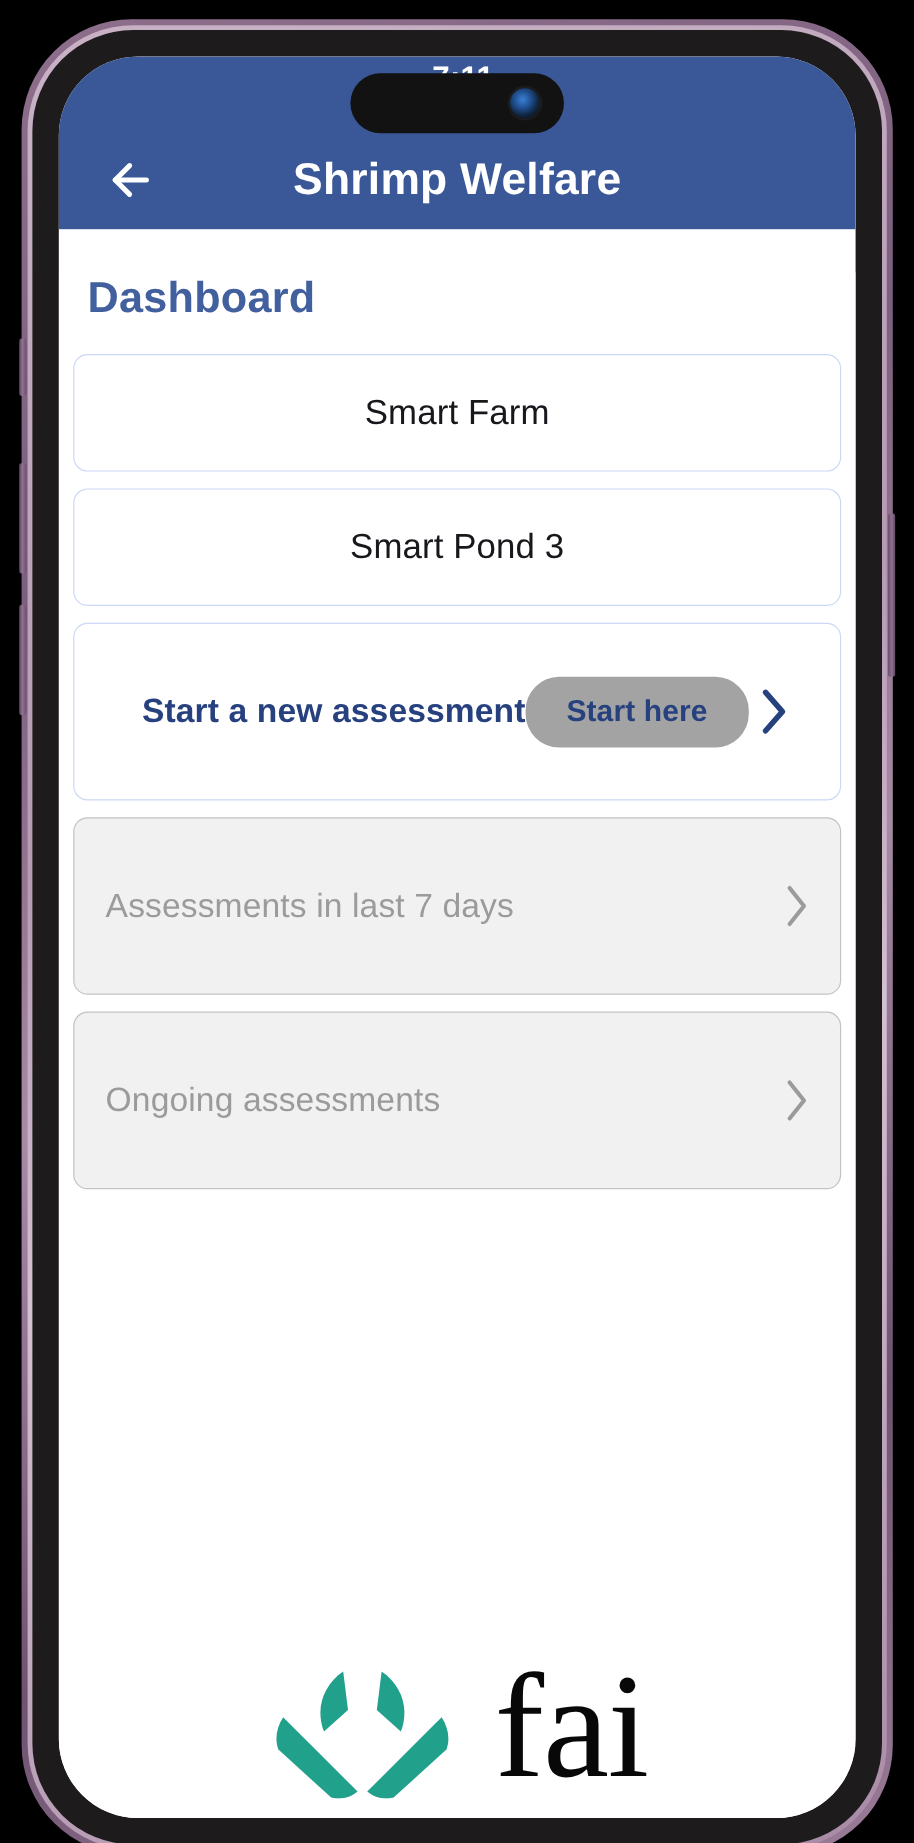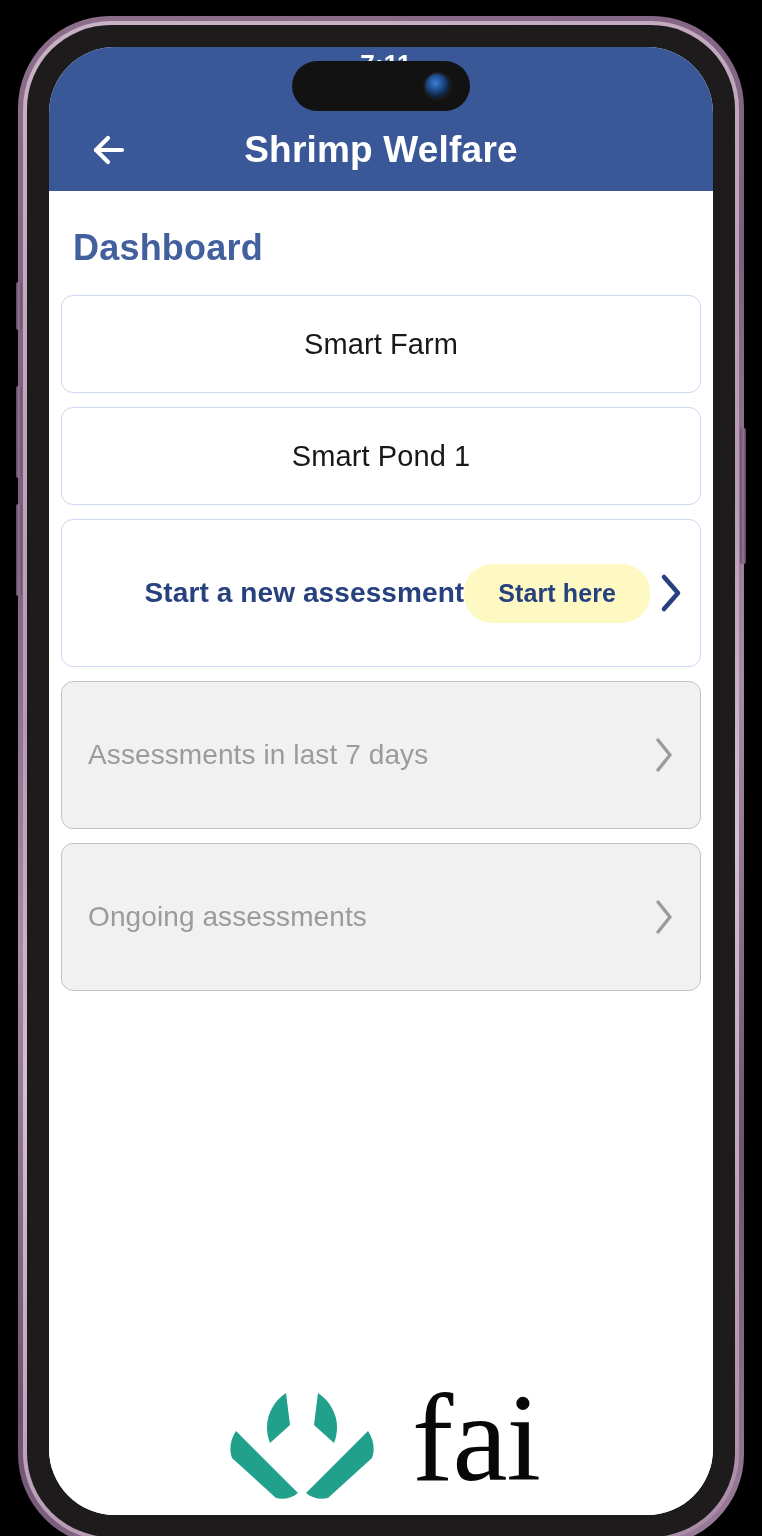--- a/index.html
+++ b/index.html
@@ -153,32 +153,32 @@
   }
   .card-sel{ height:98px; }
   .card-sel .card-label{
     font-size:29px;
     color:#16181c;
     letter-spacing:.1px;
   }
 
   .card-action{
     height:148px;
-    justify-content:flex-end;
+    justify-content:center;
     padding:0 16px 0 30px;
   }
   .action-label{
     color:#27417f;
     font-size:28px;
     font-weight:bold;
     letter-spacing:.1px;
   }
   .action-right{ display:flex; align-items:center; gap:8px; }
   .pill{
-    background:#fef9c3;
+    background:#a3a3a3;
     color:#27417f;
     font-size:25px;
     font-weight:bold;
     border-radius:28px;
     padding:15px 34px;
     letter-spacing:.1px;
   }
   .chev{ display:block; }
 
   .card-muted{
@@ -271,21 +271,21 @@
 
         <div class="page">
 
           <div class="page-title">Dashboard</div>
 
           <div class="card card-sel">
             <span class="card-label">Smart Farm</span>
           </div>
 
           <div class="card card-sel">
-            <span class="card-label">Smart Pond 1</span>
+            <span class="card-label">Smart Pond 3</span>
           </div>
 
           <div class="card card-action">
             <span class="action-label">Start a new assessment</span>
             <span class="action-right">
               <span class="pill">Start here</span>
               <svg class="chev" width="26" height="42" viewBox="0 0 26 42">
                 <path d="M6 5 L20 21 L6 37" fill="none" stroke="#27417f" stroke-width="4.6" stroke-linecap="round" stroke-linejoin="round"></path>
               </svg>
             </span>

